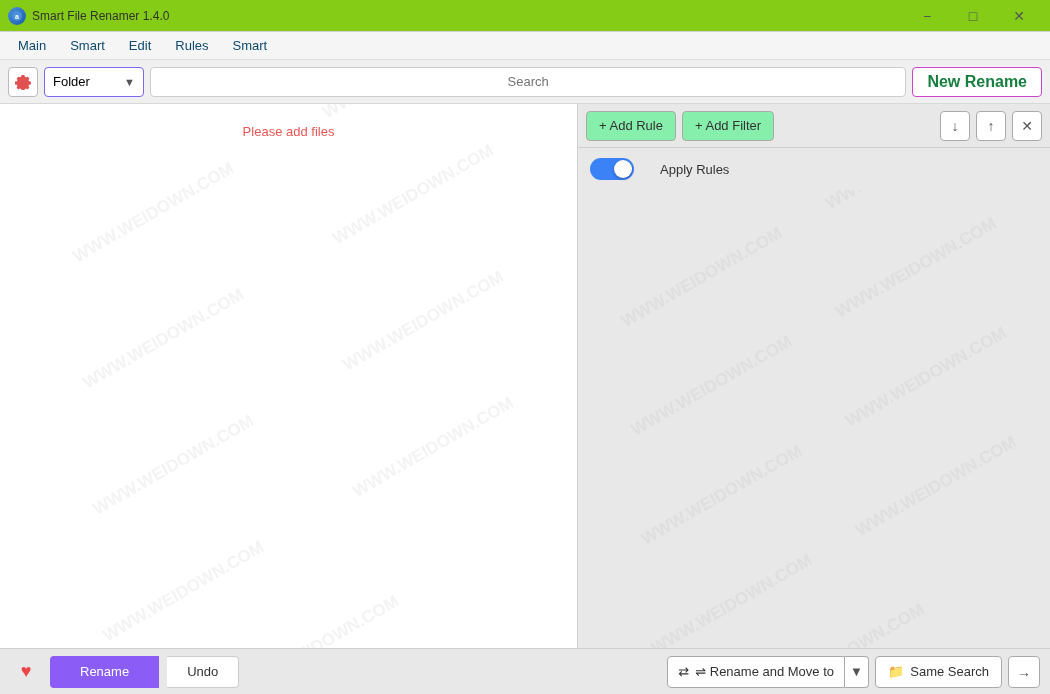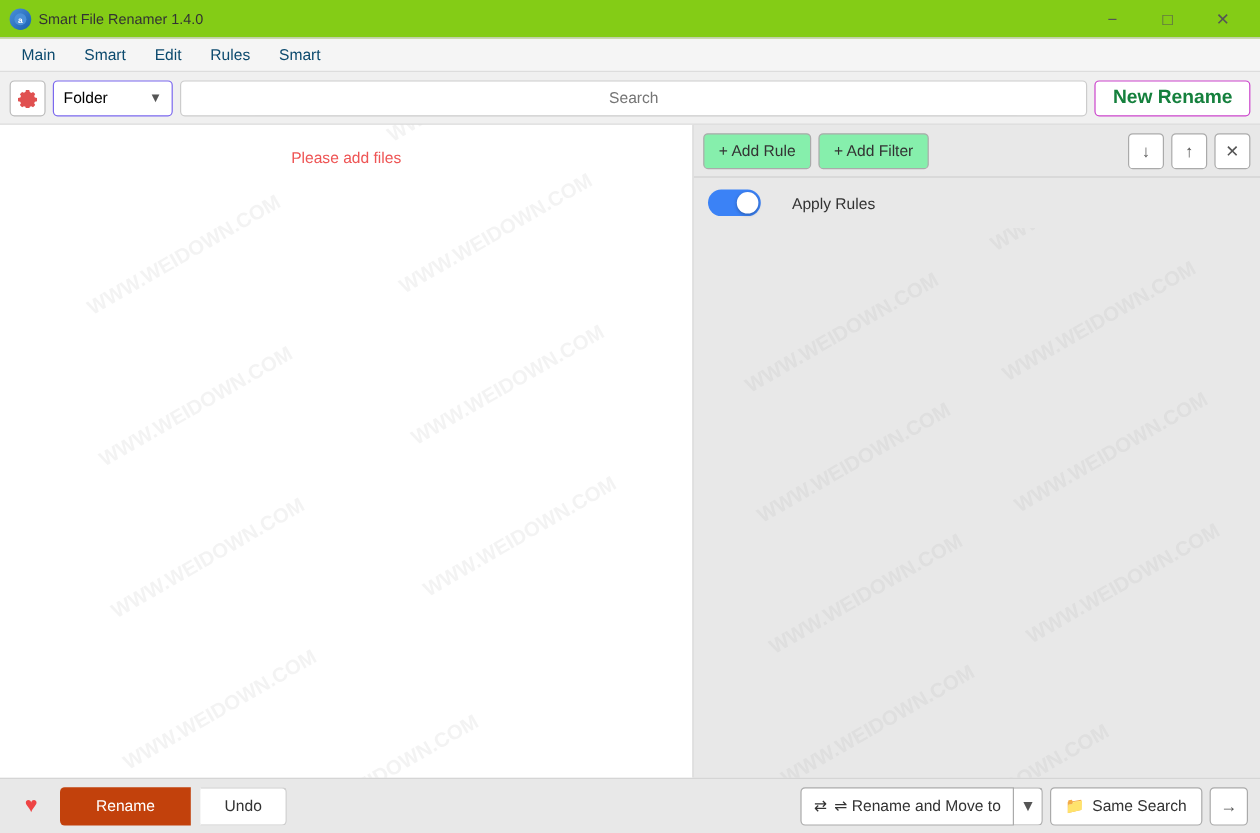--- a/index.html
+++ b/index.html
@@ -279,21 +279,21 @@
       border: none;
       background: transparent;
       cursor: pointer;
       font-size: 18px;
       color: #e44;
       display: flex;
       align-items: center;
       justify-content: center;
     }
     .rename-btn {
-      background: #c2410c;
+      background: #8b5cf6;
       color: white;
       border: none;
       border-radius: 4px 0 0 4px;
       height: 32px;
       padding: 0 30px;
       cursor: pointer;
       font-size: 13px;
       font-weight: 500;
     }
     .undo-btn {

